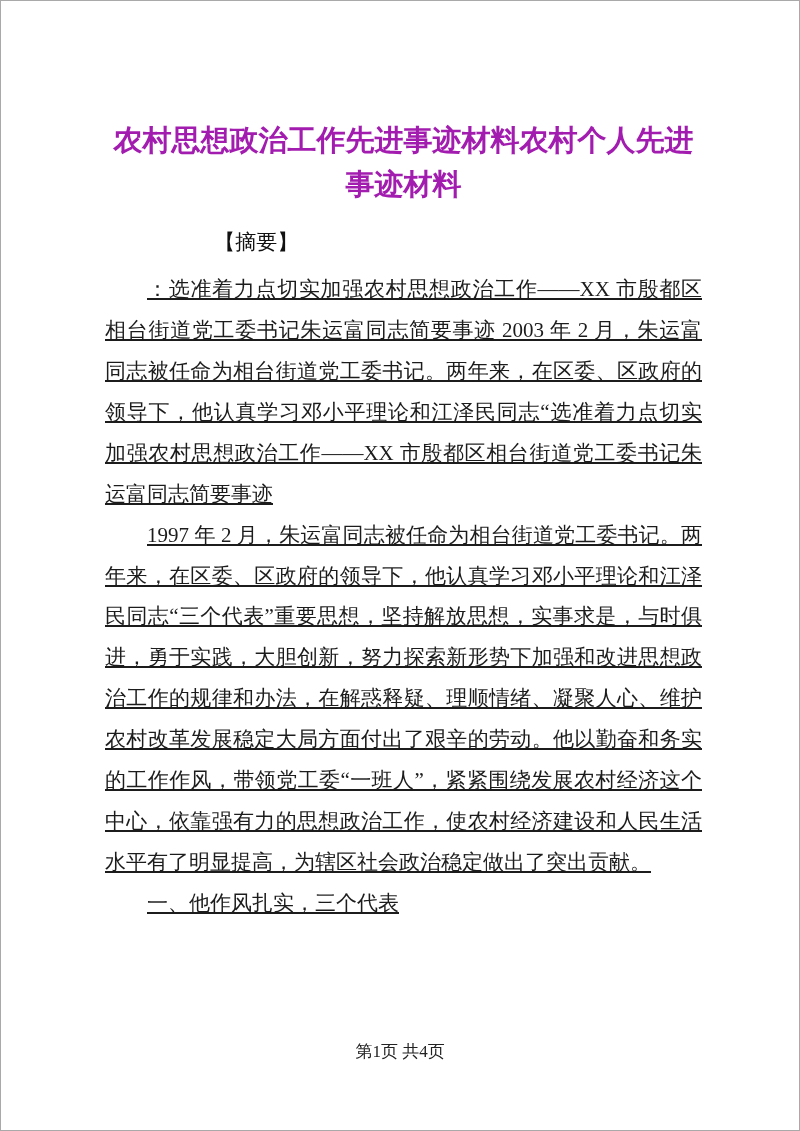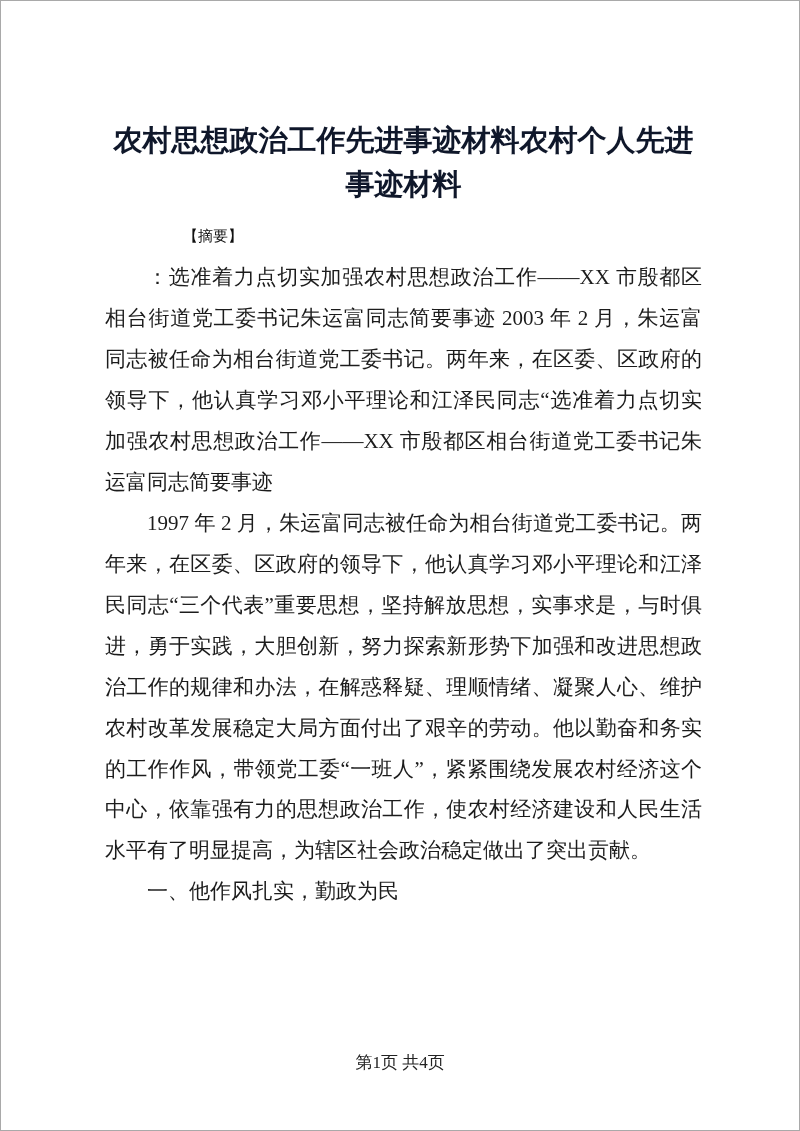--- a/index.html
+++ b/index.html
@@ -22,59 +22,60 @@
     background: #ffffff;
     padding: 118px 97px 0 104px;
     overflow: hidden;
   }
   .doc-title {
     margin: 0 0 16px 0;
     font-size: 29px;
     font-weight: bold;
     line-height: 1.5;
     text-align: center;
-    color: #0f172a;
+    color: #a21caf;
   }
   .abstract-line {
     margin: 4px 0 6px 0;
-    font-size: 15px;
+    font-size: 21px;
     line-height: 1.95;
     padding-left: 5.2em;
     color: #111111;
   }
   .body-para {
     margin: 0;
     font-size: 21px;
     line-height: 1.95;
     text-align: justify;
     text-indent: 2em;
     color: #1c1c1c;
     word-break: break-all;
+    text-decoration: underline;
   }
   .page-footer {
     position: absolute;
     left: 0;
     right: 0;
-    bottom: 56px;
+    bottom: 67px;
     text-align: center;
     font-size: 17px;
     color: #222222;
   }
 </style>
 </head>
 <body>
 
 <div class="page">
 
   <h1 class="doc-title">农村思想政治工作先进事迹材料农村个人先进事迹材料</h1>
 
   <div class="abstract-line">【摘要】</div>
 
   <p class="body-para">：选准着力点切实加强农村思想政治工作——XX 市殷都区相台街道党工委书记朱运富同志简要事迹 2003 年 2 月，朱运富同志被任命为相台街道党工委书记。两年来，在区委、区政府的领导下，他认真学习邓小平理论和江泽民同志“选准着力点切实加强农村思想政治工作——XX 市殷都区相台街道党工委书记朱运富同志简要事迹</p>
 
   <p class="body-para">1997 年 2 月，朱运富同志被任命为相台街道党工委书记。两年来，在区委、区政府的领导下，他认真学习邓小平理论和江泽民同志“三个代表”重要思想，坚持解放思想，实事求是，与时俱进，勇于实践，大胆创新，努力探索新形势下加强和改进思想政治工作的规律和办法，在解惑释疑、理顺情绪、凝聚人心、维护农村改革发展稳定大局方面付出了艰辛的劳动。他以勤奋和务实的工作作风，带领党工委“一班人”，紧紧围绕发展农村经济这个中心，依靠强有力的思想政治工作，使农村经济建设和人民生活水平有了明显提高，为辖区社会政治稳定做出了突出贡献。</p>
 
-  <p class="body-para">一、他作风扎实，勤政为民</p>
+  <p class="body-para">一、他作风扎实，三个代表</p>
 
 
   <div class="page-footer">第1页 共4页</div>
 
 </div>
 
 </body></html>

